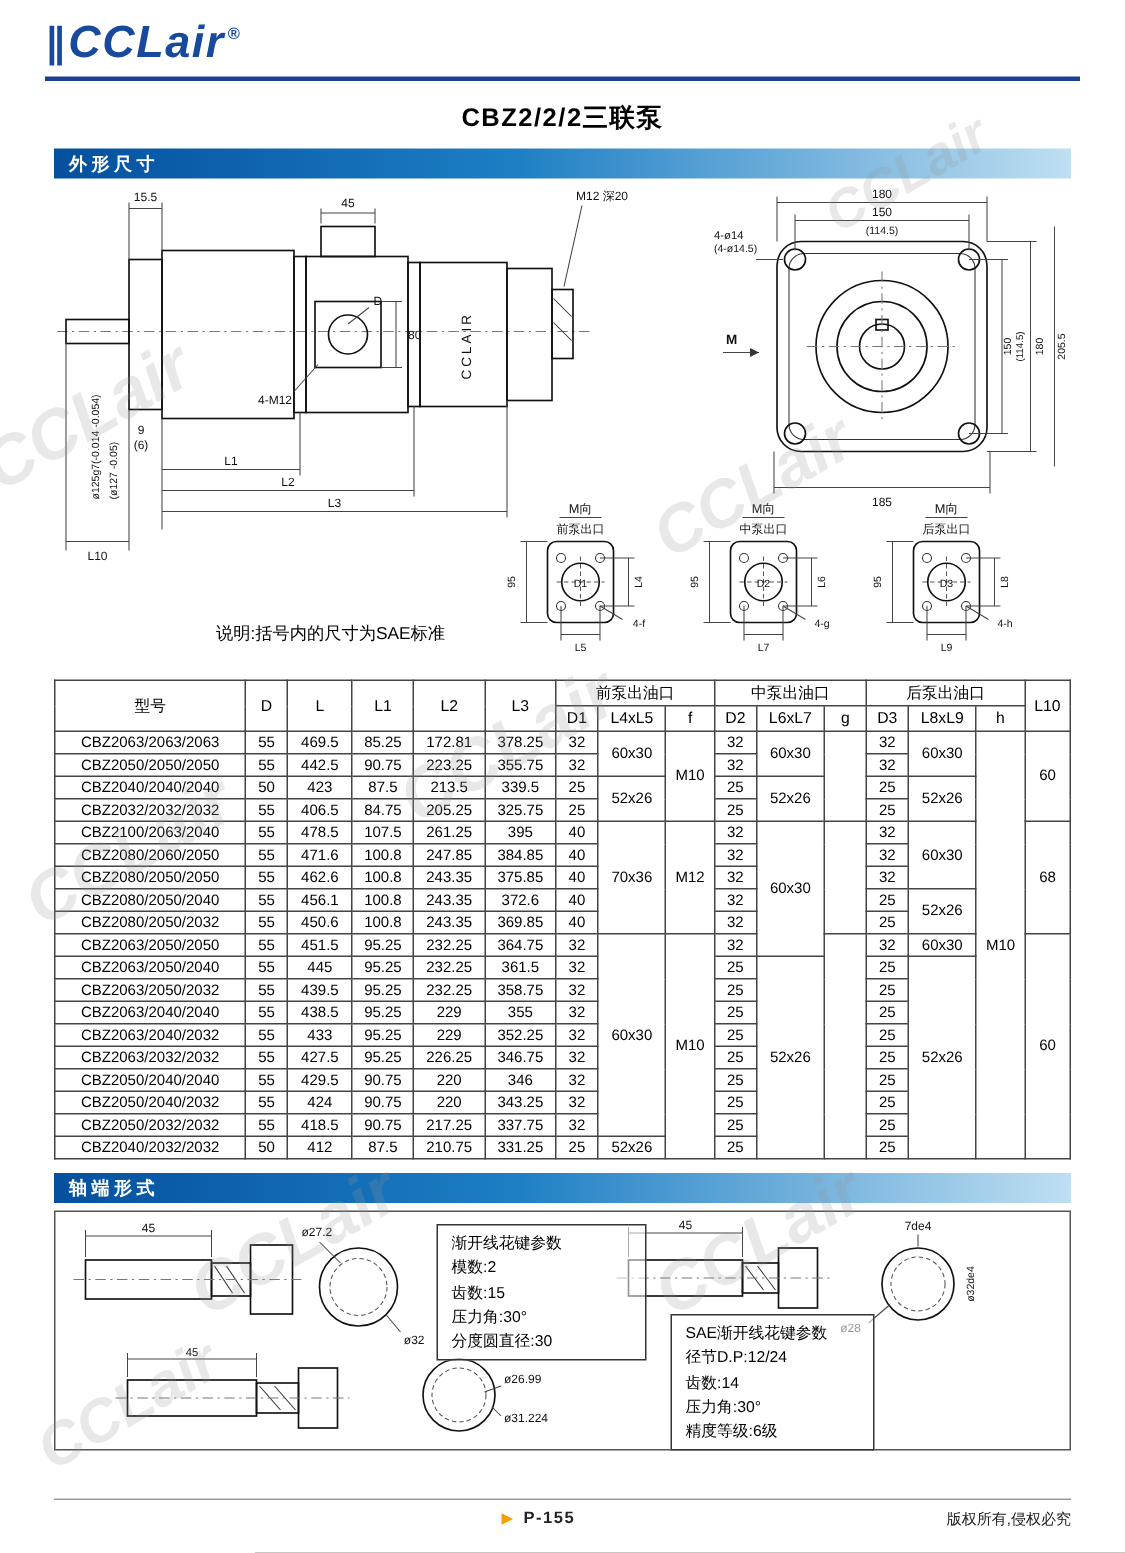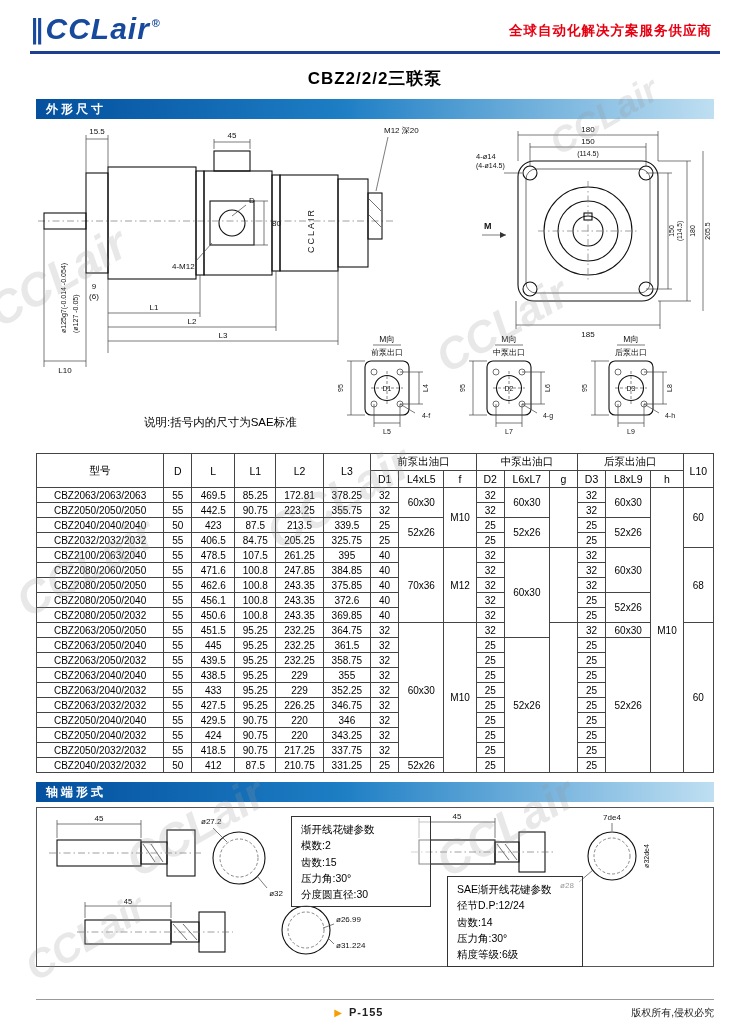--- a/index.html
+++ b/index.html
@@ -73,21 +73,20 @@
   <span class="wm" style="left:120px;top:800px;font-size:46px">CCLair</span>
   <span class="wm" style="left:430px;top:800px;font-size:46px">CCLair</span>
   <span class="wm" style="left:20px;top:915px;font-size:40px">CCLair</span>
 
   <div class="hdr">
     <div class="logo">
       <span class="mark">∥</span>
       <span>CCLair</span>
       <span class="reg">®</span>
     </div>
-    <div class="slogan">全球自动化解决方案服务供应商</div>
   </div>
   <div class="hdr-rule"></div>
 
   <div class="title">CBZ2/2/2三联泵</div>
 
   <div class="banner">外形尺寸</div>
 
   <div class="draw1">
 
     <svg class="svg-side" width="445" height="252" viewBox="0 0 445 252">

